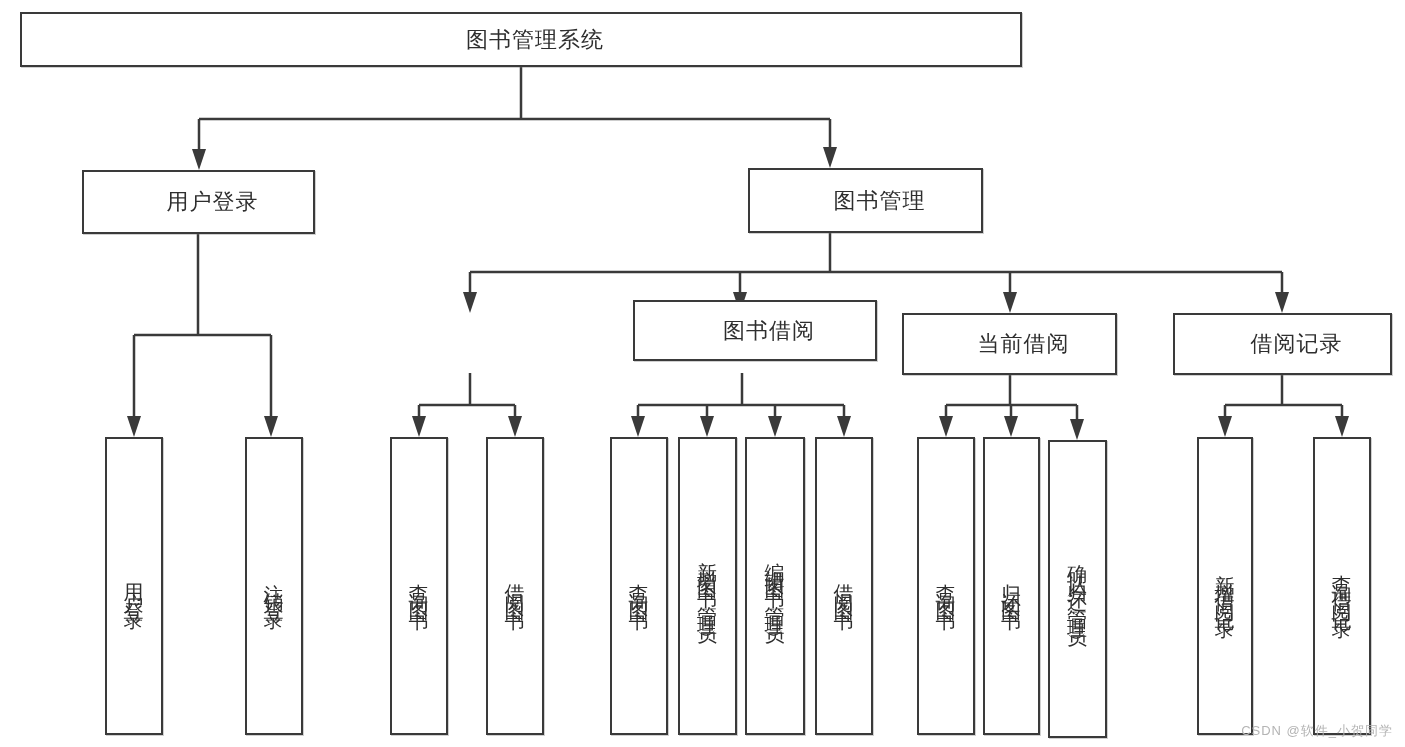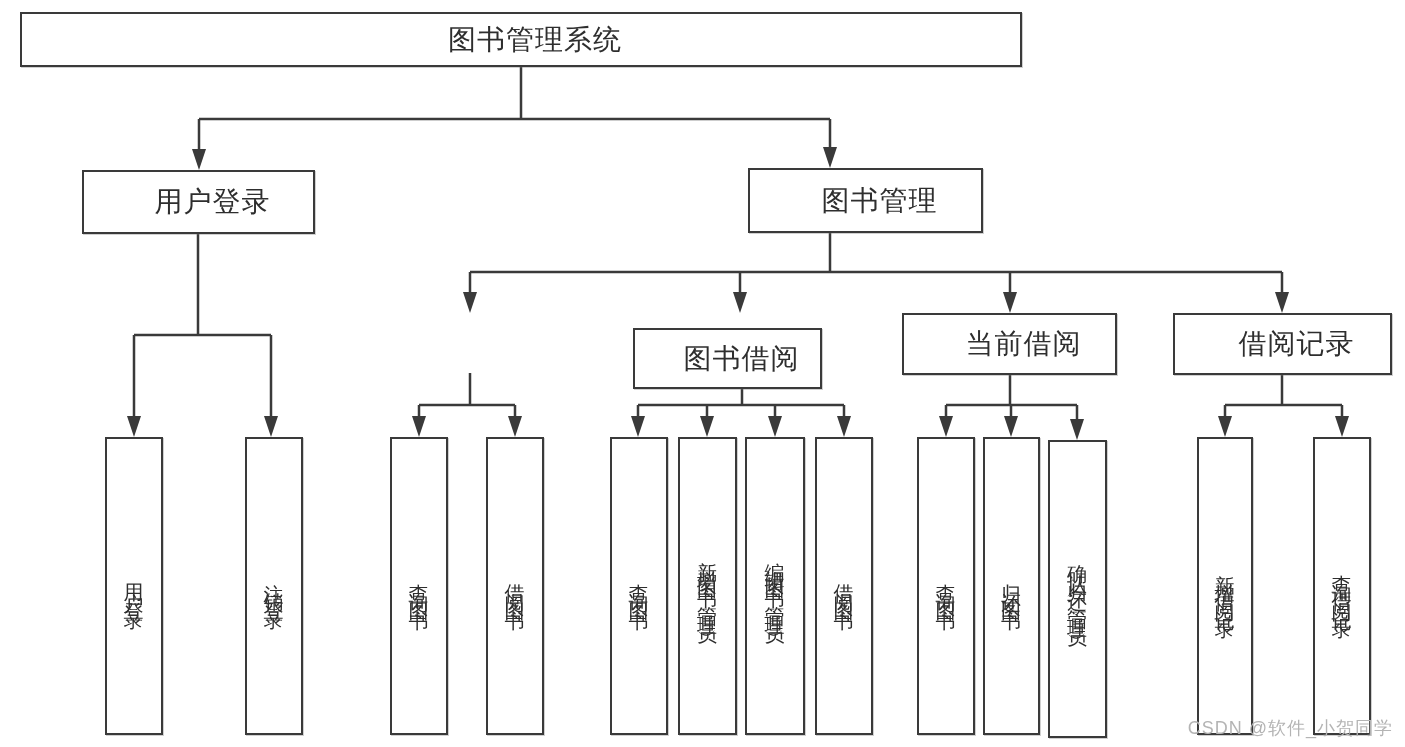--- a/index.html
+++ b/index.html
@@ -12,21 +12,21 @@
     overflow:hidden;
   }
   .connectors{position:absolute;left:0;top:0;width:1405px;height:747px;}
   .ln{fill:none;stroke:#3a3a3a;stroke-width:2.5;}
   .ah{fill:#3a3a3a;stroke:none;}
   .hbox{
     position:absolute;
     background:#ffffff;
     border:2px solid #3a3a3a;
     display:flex;align-items:center;justify-content:center;
-    font-size:28px;color:#2e2e2e;letter-spacing:1px;
+    font-size:22px;color:#2e2e2e;letter-spacing:1px;
     box-shadow:1px 1px 0 rgba(120,120,120,.35);
     padding-left:28px;
   }
   .vbox{
     position:absolute;
     top:437px;width:58px;height:298px;
     background:#ffffff;
     border:2px solid #3a3a3a;
     display:flex;align-items:center;justify-content:center;
     box-shadow:1px 1px 0 rgba(120,120,120,.35);
@@ -34,21 +34,21 @@
   .vbox span{
     writing-mode:vertical-rl;
     text-orientation:mixed;
     font-size:20px;color:#2e2e2e;
     letter-spacing:9px;line-height:1;
     white-space:nowrap;
   }
   .watermark{
     position:absolute;
     right:12px;bottom:7px;
-    font-size:18px;color:#b4b4b4;letter-spacing:1px;
+    font-size:13px;color:#b4b4b4;letter-spacing:1px;
   }
 </style>
 </head>
 <body>
 
 <div class="canvas">
 
   <svg class="connectors" width="1405" height="747" viewBox="0 0 1405 747" xmlns="http://www.w3.org/2000/svg">
 
     <path class="ln" d="M521 67 V119 M199 119 H830 M199 119 V157 M830 119 V155"></path>
@@ -89,21 +89,21 @@
     <span>图书管理系统</span>
   </div>
 
   <div class="hbox" style="left:82px;top:170px;width:233px;height:64px">
     <span>用户登录</span>
   </div>
   <div class="hbox" style="left:748px;top:168px;width:235px;height:65px">
     <span>图书管理</span>
   </div>
 
-  <div class="hbox" style="left:633px;top:328px;width:189px;height:61px">
+  <div class="hbox" style="left:633px;top:300px;width:244px;height:61px">
     <span>图书借阅</span>
   </div>
   <div class="hbox" style="left:1173px;top:313px;width:219px;height:62px">
     <span>借阅记录</span>
   </div>
   <div class="hbox" style="left:902px;top:313px;width:215px;height:62px">
     <span>当前借阅</span>
   </div>
 
   <div class="vbox" style="left:105px">

